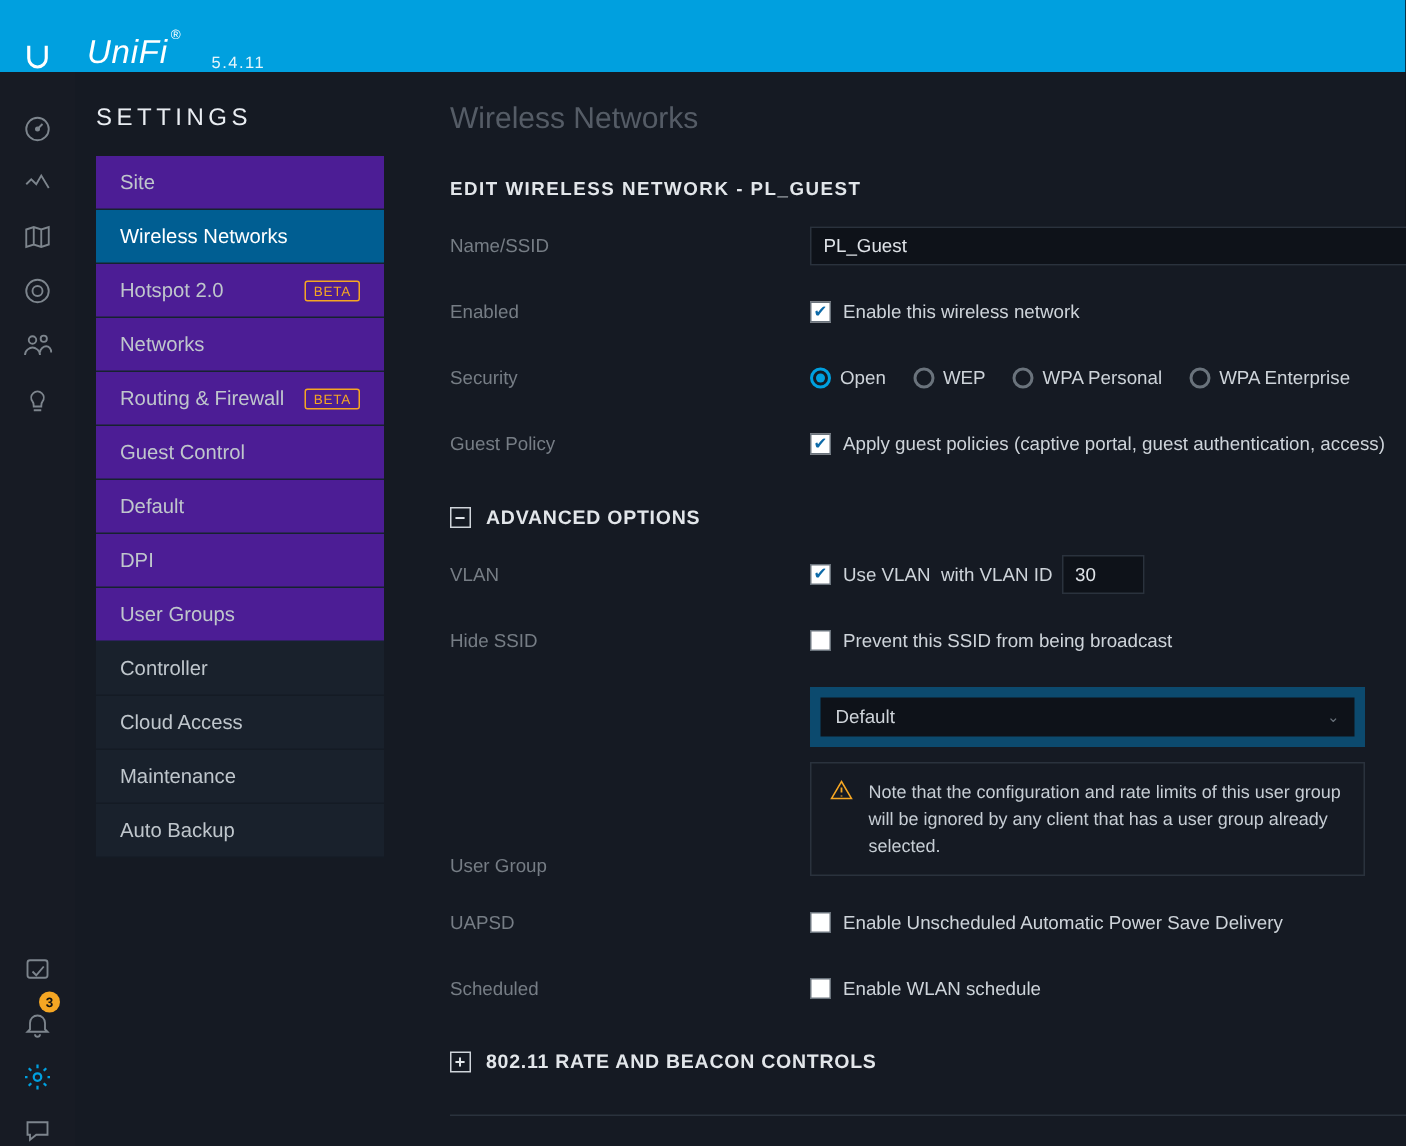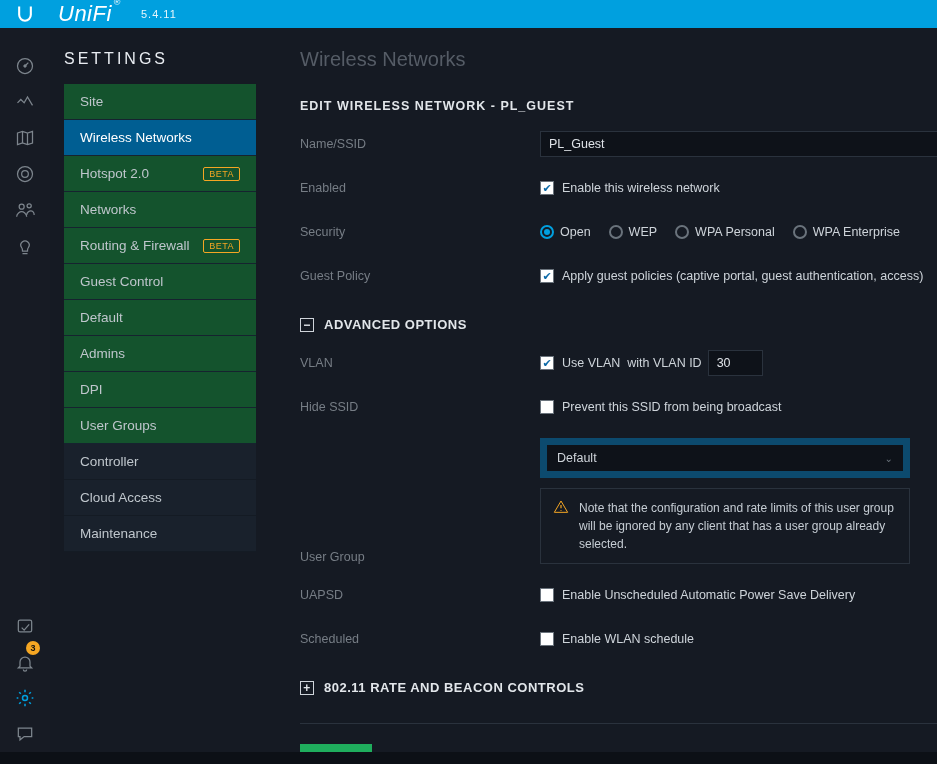--- a/index.html
+++ b/index.html
@@ -1,35 +1,35 @@
 <!DOCTYPE html>
 <html><head>
 <meta charset="utf-8">
 <style>
   * { box-sizing: border-box; margin: 0; padding: 0; }
   html, body { width: 937px; height: 764px; font-family: "Helvetica Neue", Arial, sans-serif; background: #0c1016; color: #c6cdd4; overflow: hidden; font-size: 13px; }
-  .topbar { height: 28px; background: #00a0df; display: flex; align-items: center; padding: 0 10px; color: #fff; }
+  .topbar { height: 48px; background: #00a0df; display: flex; align-items: flex-end; padding: 0 10px; color: #fff; }
   .logo-u { width: 30px; display:flex; align-items:center; justify-content:center; }
   .logo-u svg { width:20px; height:20px; }
   .brand { font-style: italic; font-weight: 300; font-size: 22px; margin-left: 18px; letter-spacing: 0.5px; position: relative; }
   .brand sup { font-size: 9px; font-style: normal; position: relative; top: -8px; margin-left: 2px;}
   .version { font-size: 11px; margin-left: 20px; opacity: 0.9; letter-spacing: 1px;}
   .main { display:flex; height: calc(100% - 40px); }
   .leftbar { width: 50px; background: #171b24; display:flex; flex-direction:column; align-items:center; padding-top: 20px; color:#7d858d; position:relative;}
   .leftbar .li-icon { width:50px; height:36px; display:flex; align-items:center; justify-content:center; cursor:pointer; }
   .leftbar .li-icon svg { stroke:#7d858d; fill:none; }
   .leftbar .spacer { flex:1; }
   .leftbar .li-icon.active svg { stroke:#00a0df; }
   .badge-dot { position:absolute; top:-3px; right:10px; background:#f5a623; color:#111; border-radius:50%; width:14px; height:14px; font-size:9px; display:flex; align-items:center; justify-content:center; font-weight:bold;}
   .leftbar .li-icon { position:relative; }
   .content-wrap { flex:1; display:flex; background:#151a23; }
   .settings-nav { width: 220px; padding: 22px 14px 0 14px; }
   .settings-title { color:#e9edf2; font-size:16px; letter-spacing:3px; font-weight:500; margin-bottom:16px; }
   .nav-group { background: transparent; }
-  .nav-item { display:flex; align-items:center; justify-content:space-between; padding: 10px 16px; color:#bfc6cc; cursor:pointer; font-size:13.5px; background:#14532d; border-bottom:1px solid #16232f;}
+  .nav-item { display:flex; align-items:center; justify-content:space-between; padding: 10px 16px; color:#bfc6cc; cursor:pointer; font-size:13.5px; background:#4c1d95; border-bottom:1px solid #16232f;}
   .nav-item.sub { background:#19212c; border-bottom:1px solid #141b24;}
   .nav-item.selected { background:#005e92; color:#fff; font-weight:500; }
   .nav-item .beta { border:1px solid #f5a623; color:#f5a623; font-size:9px; padding:1px 5px; border-radius:2px; letter-spacing:0.5px;}
   .form-area { flex:1; padding: 20px 30px; overflow:auto; }
   .page-title { color:#555c66; font-size:20px; font-weight:300; margin-bottom:28px; }
   .section-title { color:#e2e6ea; font-size:12.5px; font-weight:700; letter-spacing:1px; margin-bottom:18px; }
   .form-row { display:flex; align-items:center; margin-bottom:18px; min-height:26px;}
   .label { width: 240px; color:#767d85; font-size:12.5px; font-weight:500; }
   .field { flex:1; display:flex; align-items:center; color:#ced4da; font-size:12.5px; flex-wrap:wrap;}
   input[type=text].txt { background:#0e1219; border:1px solid #2a323d; color:#dfe3e8; padding:5px 8px; font-size:12.5px; width:406px;}
@@ -150,36 +150,36 @@
             <span>Routing &amp; Firewall</span>
             <span class="beta">BETA</span>
           </div>
         <div class="nav-item">
             <span>Guest Control</span>
           </div>
         <div class="nav-item">
             <span>Default</span>
           </div>
         <div class="nav-item">
-            <span>Admins</span>
-          </div>
-        <div class="nav-item">
             <span>DPI</span>
           </div>
         <div class="nav-item">
             <span>User Groups</span>
           </div>
         <div class="nav-item sub">
             <span>Controller</span>
           </div>
         <div class="nav-item sub">
             <span>Cloud Access</span>
           </div>
         <div class="nav-item sub">
             <span>Maintenance</span>
+          </div>
+        <div class="nav-item sub">
+            <span>Auto Backup</span>
           </div>
       </div>
     </div>
 
     <div class="form-area">
       <div class="page-title">Wireless Networks</div>
       <div class="section-title">EDIT WIRELESS NETWORK - PL_GUEST</div>
 
       <div class="form-row">
         <div class="label">Name/SSID</div>

